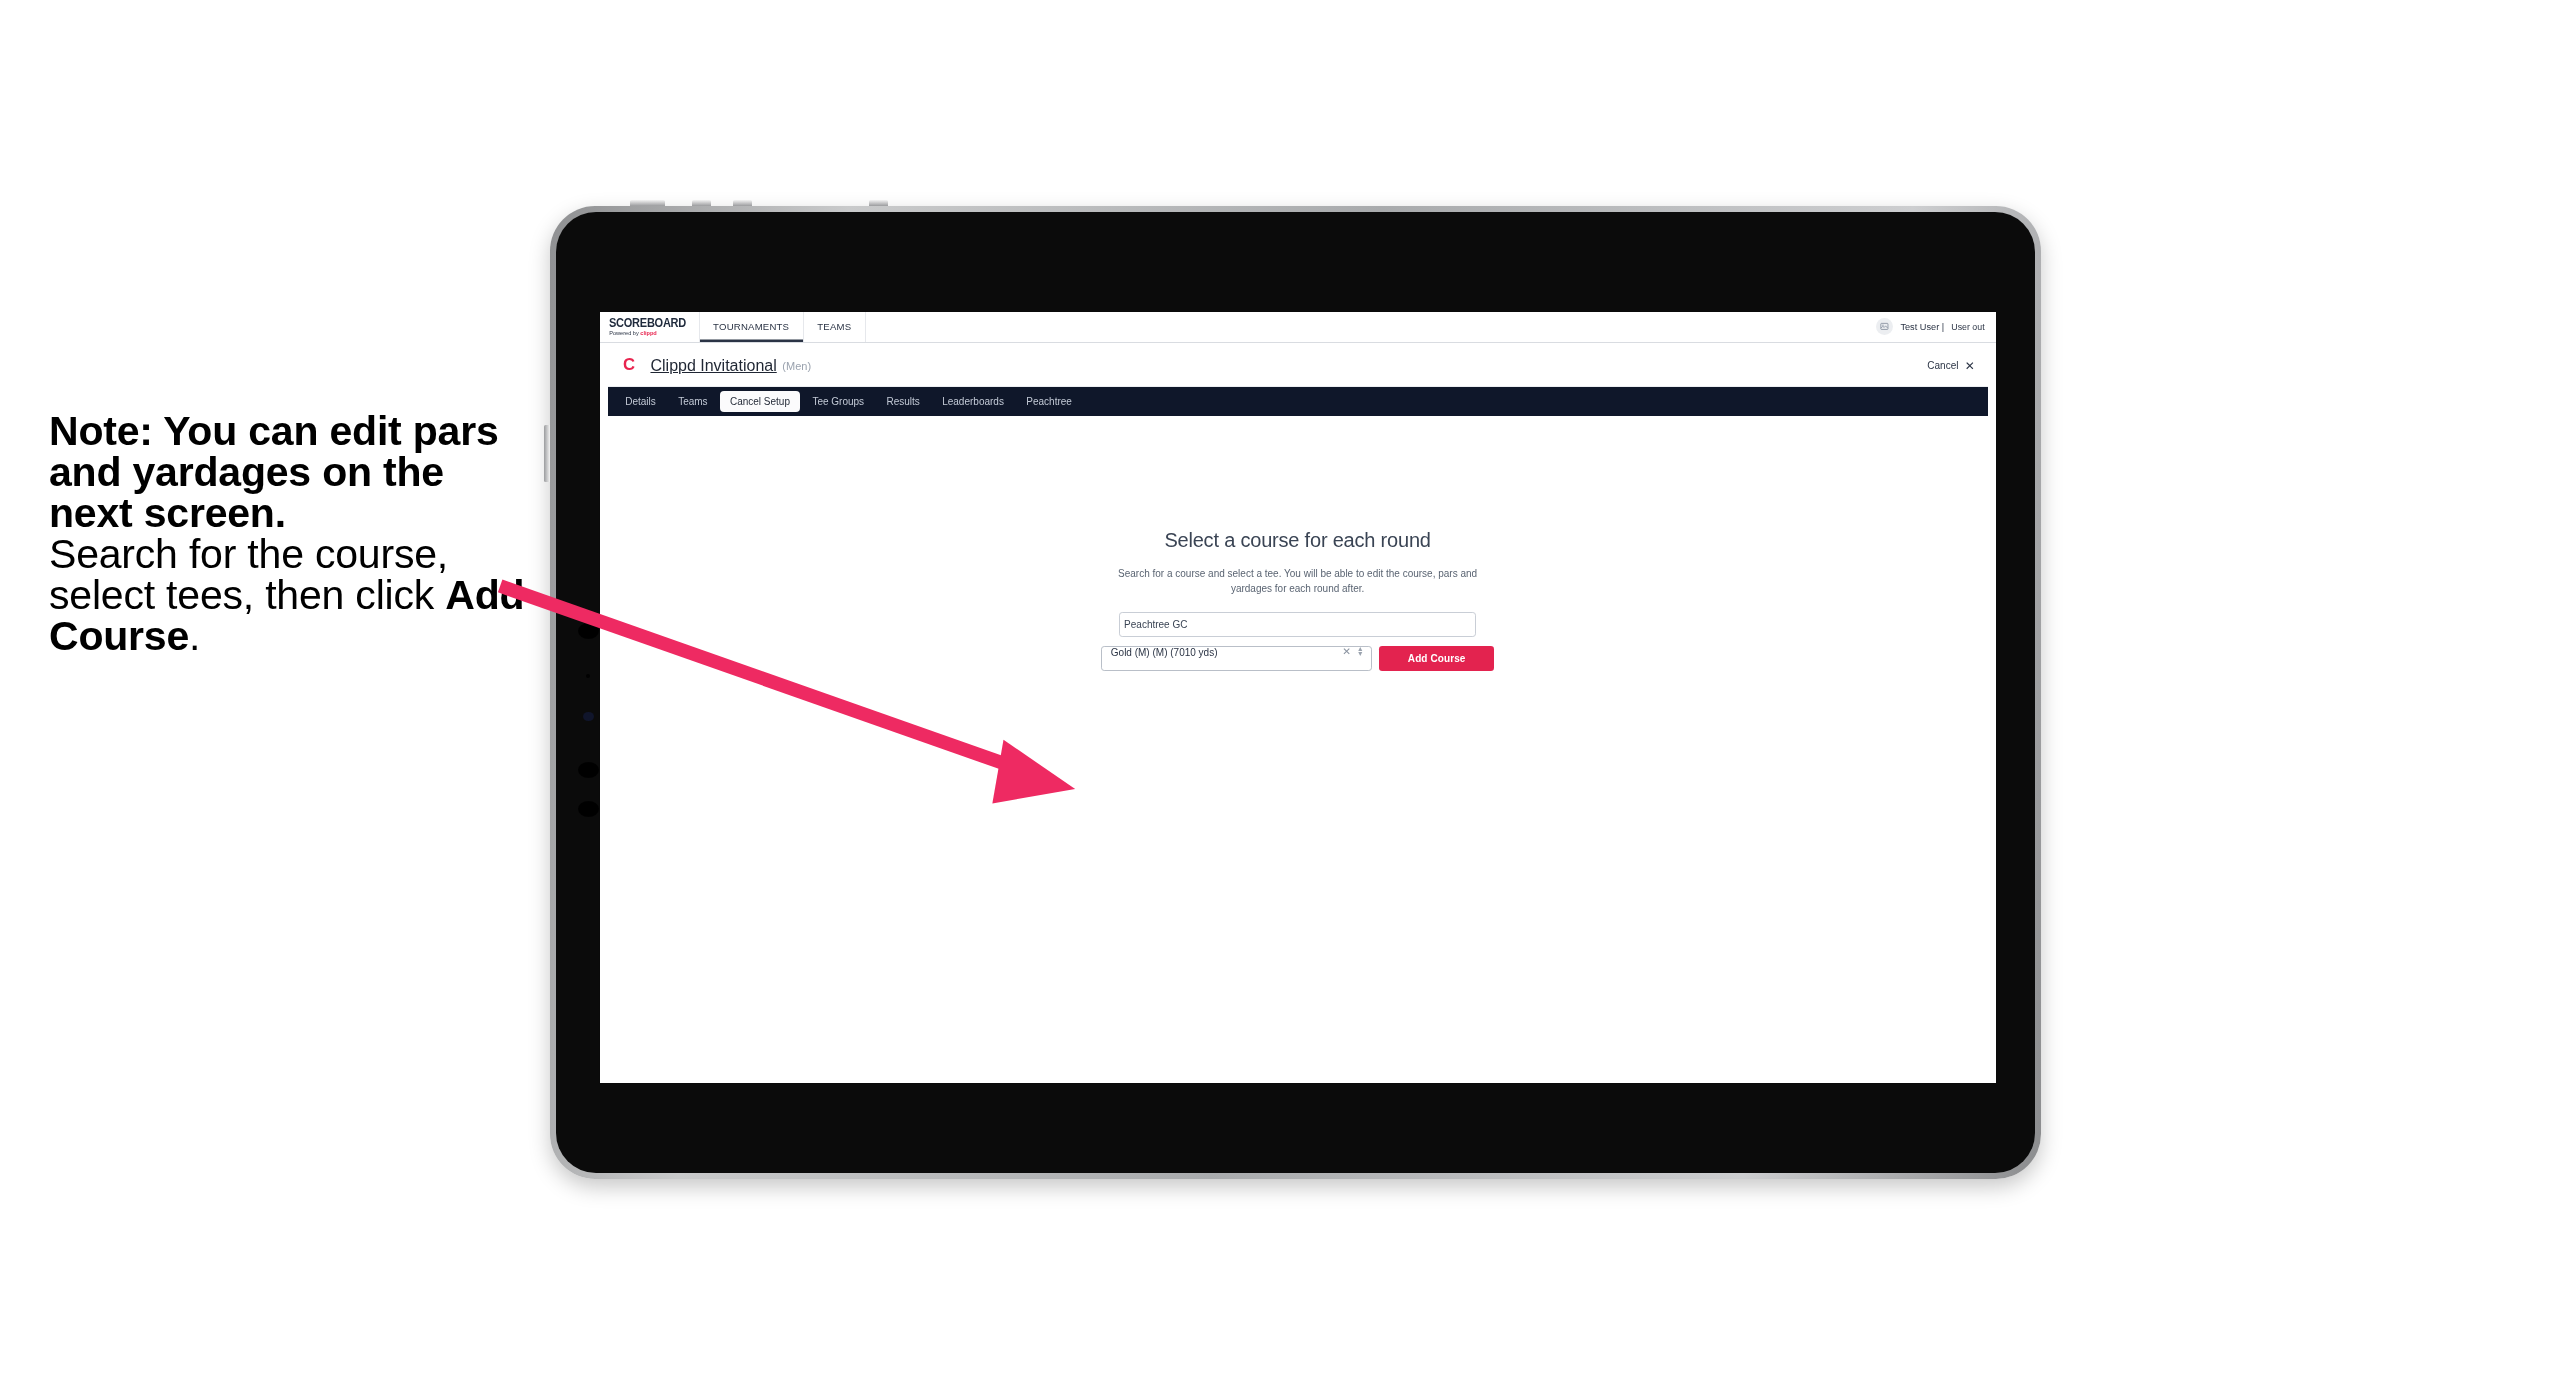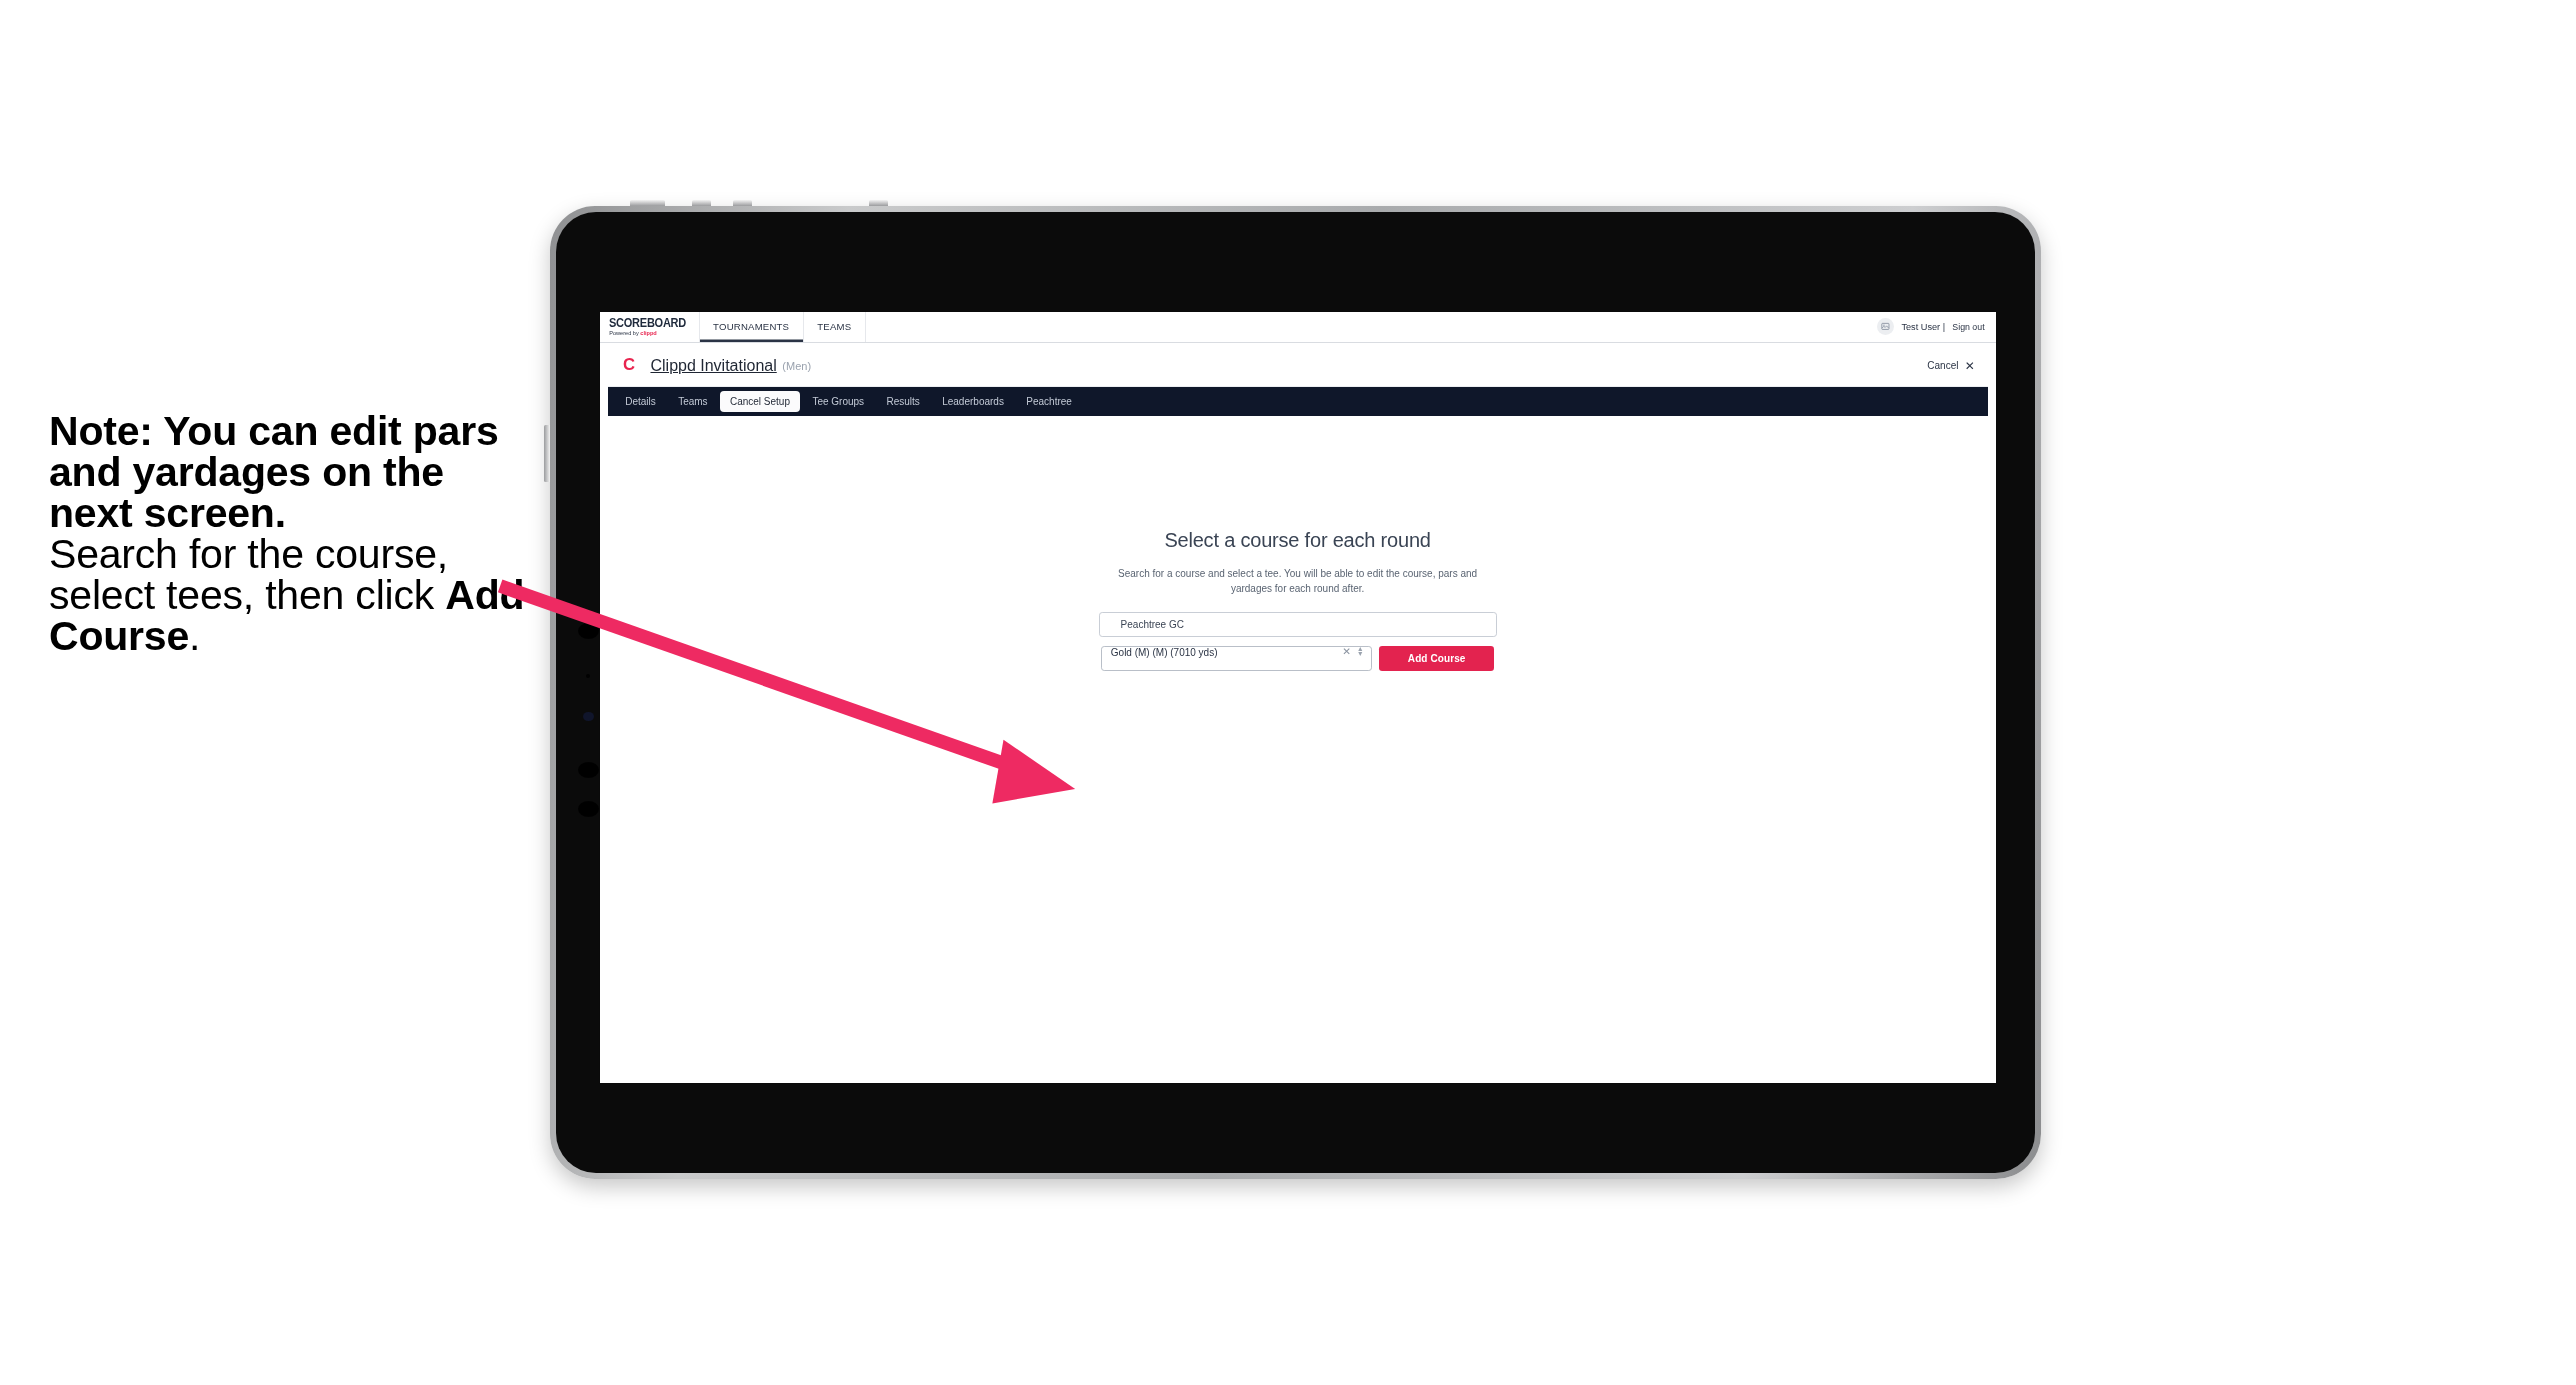--- a/index.html
+++ b/index.html
@@ -172,26 +172,26 @@
     font-size: 20px; color: #3a4454; font-weight: 400;
     letter-spacing: -0.2px;
   }
   .panel-sub {
     margin-top: 14.3px;
     width: 374px; text-align: center;
     font-size: 10px; color: #5a6472; line-height: 1.5;
   }
   .search-row { margin-top: 16px; }
   .search-input {
-    width: 398px; height: 25px;
+    width: 357px; height: 25px;
     border: 0.8px solid #c9ced6; border-radius: 3.2px;
     background: #fff;
     font-family: "Liberation Sans", sans-serif;
     font-size: 10px; color: #3a4454;
-    padding: 0 21px;
+    padding: 0 4px;
     outline: none;
   }
   .select-row {
     margin-top: 8.8px;
     display: flex; align-items: stretch; gap: 7.2px;
   }
   .tee-select {
     position: relative;
     width: 271px; height: 25.5px;
     border: 0.8px solid #b9bfc8; border-radius: 3.2px;
@@ -263,21 +263,21 @@
           </div>
           <div class="nav-right">
             <div class="avatar">
               <svg viewBox="0 0 16 16">
                 <rect x="1.5" y="2.5" width="13" height="11" rx="1.2" fill="none" stroke="#7b8596" stroke-width="1.4"></rect>
                 <path d="M2 11l3.2-3.4 2.4 2.4 2.6-3 3.6 4" fill="none" stroke="#7b8596" stroke-width="1.3"></path>
                 <circle cx="5.4" cy="5.8" r="1.05" fill="#7b8596"></circle>
               </svg>
             </div>
             <div class="user-name">Test User |</div>
-            <div class="sign-out">Sign out</div>
+            <div class="sign-out">User out</div>
           </div>
         </div>
 
         <div class="subhead">
           <div class="c-logo">C</div>
           <div class="tourn-name">Clippd Invitational</div>
           <div class="tourn-gender">(Men)</div>
           <div class="cancel-wrap">
             <span class="cancel-label">Cancel</span>
             <span class="cancel-x">✕</span>

